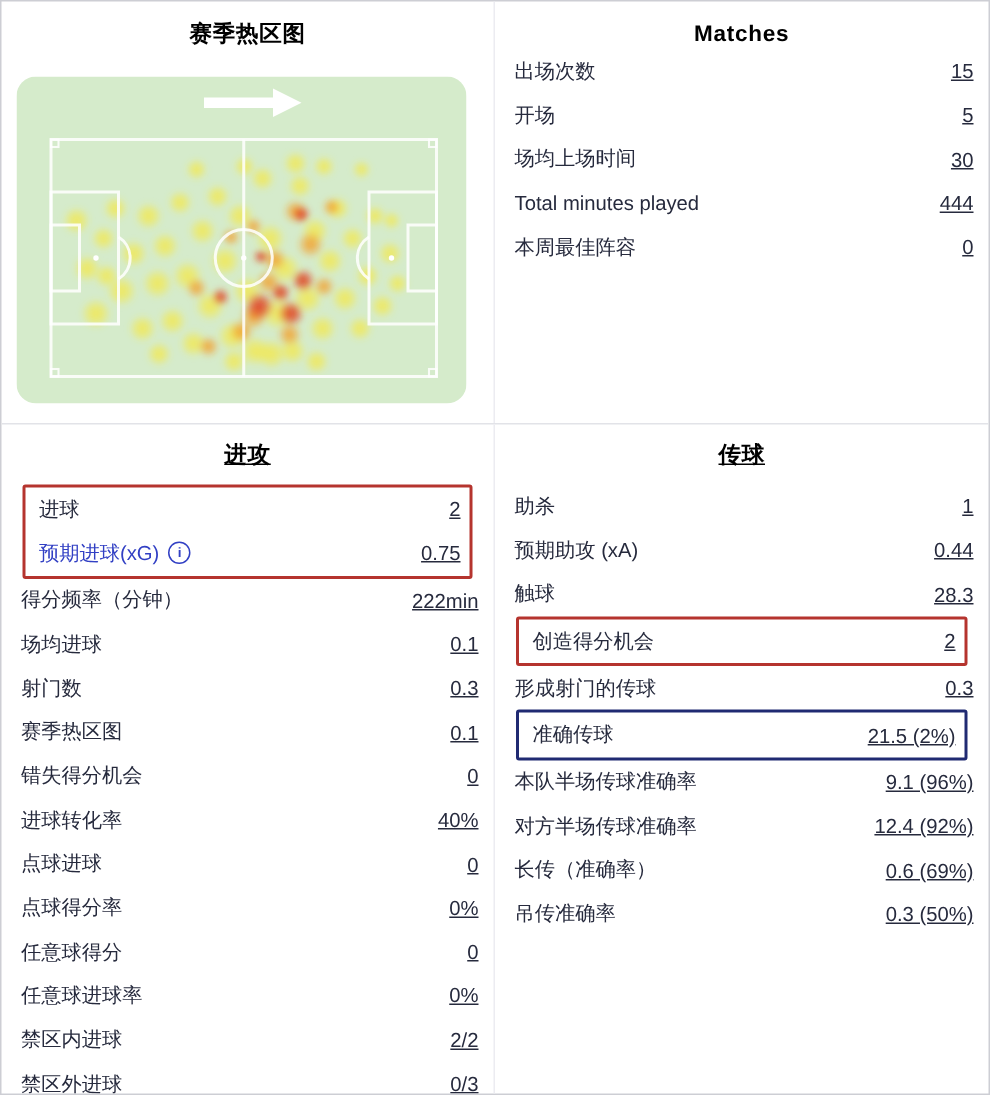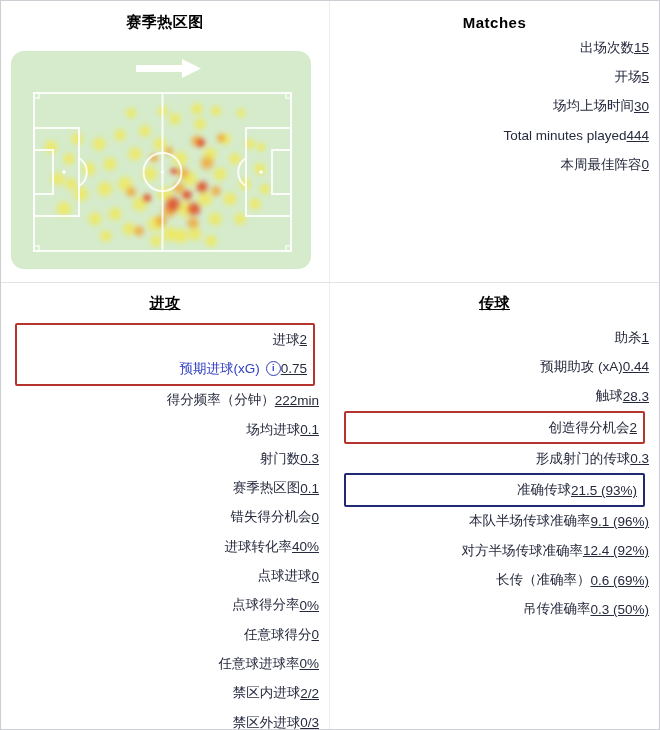--- a/index.html
+++ b/index.html
@@ -15,21 +15,21 @@
   .col.left{border-right:1px solid #ececf1;}
   .panel-title{
     height:42px;display:flex;align-items:center;justify-content:center;
     font-weight:bold;font-size:15px;color:#000000;letter-spacing:.5px;
   }
   .panel-title.bottom{height:40px;text-decoration:underline;}
   .pitch-wrap{margin:8px 0 0 10px;line-height:0;}
   .rows{display:block;}
   .matches-rows{margin-top:-10px;}
   .stat-row{
-    height:29.3px;display:flex;align-items:center;justify-content:flex-end;
+    height:29.3px;display:flex;align-items:center;justify-content:space-between;
     padding:0 10px 0 13px;font-size:13.5px;
   }
   .lbl{white-space:nowrap;}
   .val{white-space:nowrap;text-align:right;text-decoration:underline;}
   .hl{border:2px solid;margin:0 14px;border-radius:2px;}
   .hl .stat-row{padding:0 6px 0 9px;}
   .hl.red{border-color:#b5342e;}
   .hl.navy{border-color:#202a72;}
   .lbl.blue{color:#3240c4;display:flex;align-items:center;gap:6px;}
   .info-icon{
@@ -282,21 +282,21 @@
           <span class="val">2</span>
         </div>
       </div>
       <div class="stat-row">
         <span class="lbl">形成射门的传球</span>
         <span class="val">0.3</span>
       </div>
       <div class="hl navy">
         <div class="stat-row">
           <span class="lbl">准确传球</span>
-          <span class="val">21.5 (93%)</span>
+          <span class="val">21.5 (2%)</span>
         </div>
       </div>
       <div class="stat-row">
         <span class="lbl">本队半场传球准确率</span>
         <span class="val">9.1 (96%)</span>
       </div>
       <div class="stat-row">
         <span class="lbl">对方半场传球准确率</span>
         <span class="val">12.4 (92%)</span>
       </div>

